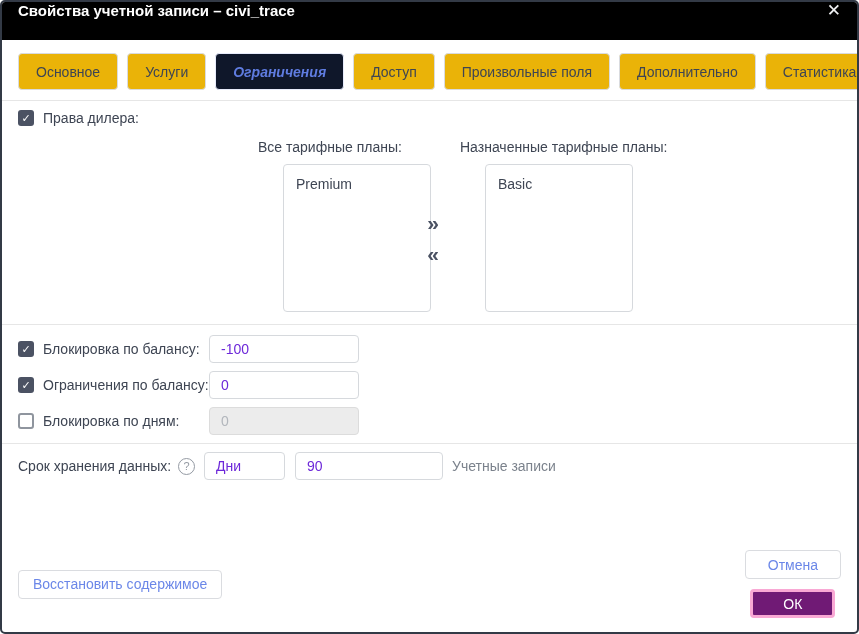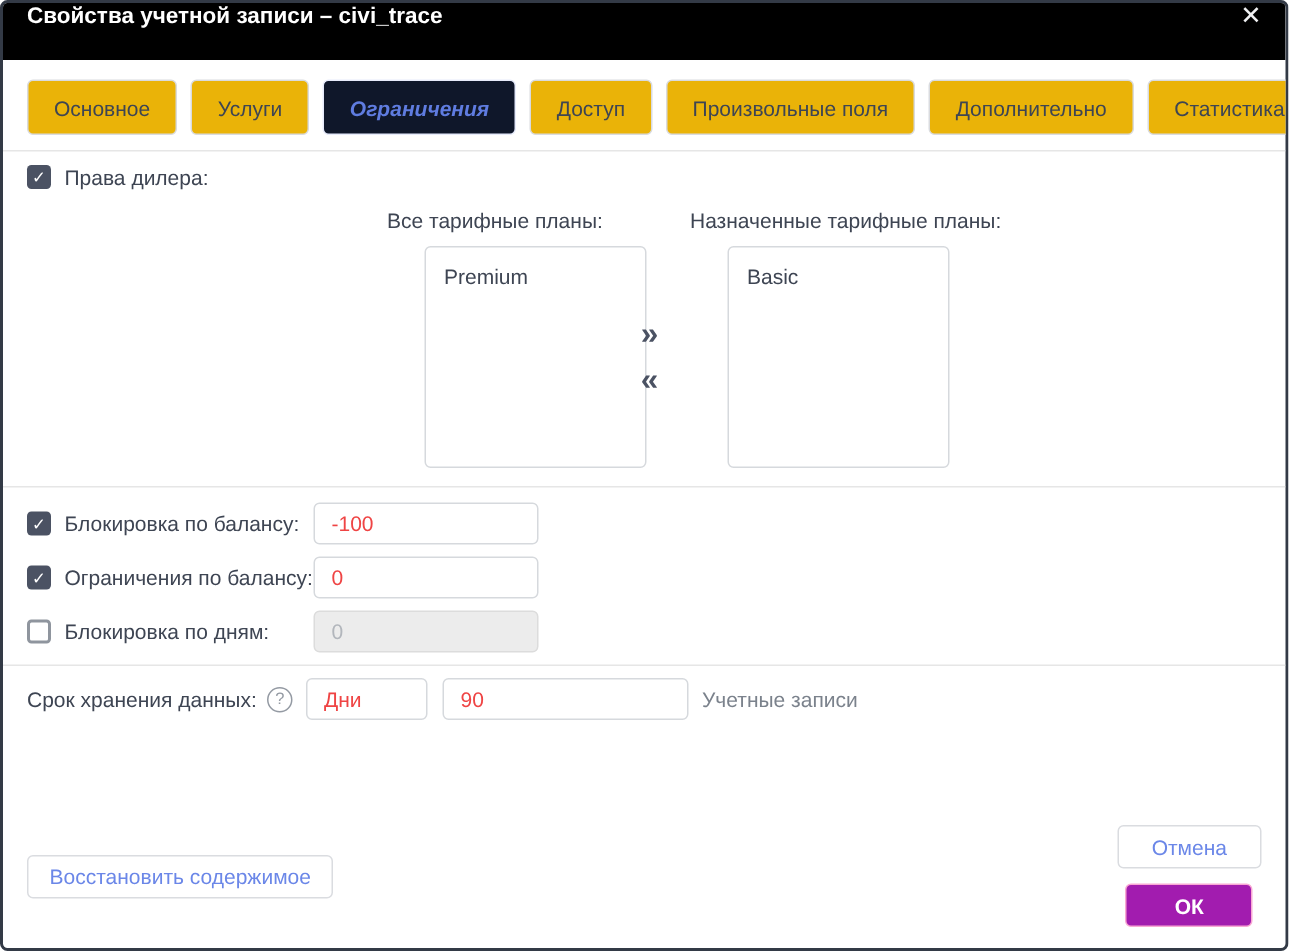--- a/index.html
+++ b/index.html
@@ -34,37 +34,37 @@
   .list-item{cursor:pointer;line-height:18px;}
   .transfer{width:54px;flex:0 0 54px;margin-top:25px;height:148px;display:flex;flex-direction:column;
     align-items:center;justify-content:center;gap:10px;}
   .arrow{color:#4b5263;font-size:21px;font-weight:bold;line-height:1;cursor:pointer;user-select:none;}
   .section-rows{padding:10px 16px 8px;display:flex;flex-direction:column;gap:8px;flex:0 0 auto;}
   .limit-row{display:flex;align-items:center;height:28px;font-size:14px;color:#3e4553;}
   .limit-row .checkbox{margin-right:9px;}
   .limit-row .lbl{width:166px;flex:0 0 166px;}
   .txt-input{
     width:150px;height:28px;border:1px solid #d6d9dd;border-radius:4px;padding:0 11px;
-    font-size:14px;color:#ef4444;box-sizing:border-box;font-family:inherit;outline:none;background:#fff;
+    font-size:14px;color:#6d28d9;box-sizing:border-box;font-family:inherit;outline:none;background:#fff;
   }
   .txt-input:disabled,.txt-input.disabled{background:#ececec;color:#b2b6bc;border-color:#dcdcdc;}
   .section-retention{padding:8px 16px 0;display:flex;align-items:center;font-size:14px;color:#3e4553;flex:0 0 auto;}
   .retention-label{width:160px;flex:0 0 160px;}
   .help{width:17px;height:17px;flex:0 0 17px;border:1px solid #949aa3;border-radius:50%;display:flex;
     align-items:center;justify-content:center;font-size:11px;color:#949aa3;margin-right:9px;box-sizing:border-box;}
   .unit-input{width:81px;margin-right:10px;}
-  .period-input{width:164px;}
+  .period-input{width:148px;}
   .suffix{color:#7b828c;margin-left:9px;}
   .footer{margin-top:auto;display:flex;align-items:center;justify-content:space-between;padding:0 16px 14px;flex:0 0 auto;}
   .footer-right{display:flex;align-items:center;gap:10px;flex-direction:column;}
   .btn{font-family:inherit;height:29px;border-radius:4px;font-size:14px;display:flex;align-items:center;
     justify-content:center;box-sizing:border-box;cursor:pointer;}
   .btn-light{background:#fff;border:1px solid #dadce0;color:#6b87e8;padding:0 14px;}
   .btn-cancel{padding:0 22px;}
-  .btn-ok{background:#a21caf;color:#fff;border:1px solid #f9a8d4;width:85px;font-weight:bold;}
+  .btn-ok{background:#701a75;color:#fff;border:3px solid #f9a8d4;width:85px;font-weight:normal;}
 </style>
 </head>
 <body>
 
 <div class="dialog">
 
   <div class="titlebar">
     <span>Свойства учетной записи – civi_trace</span>
     <span class="close">✕</span>
   </div>

